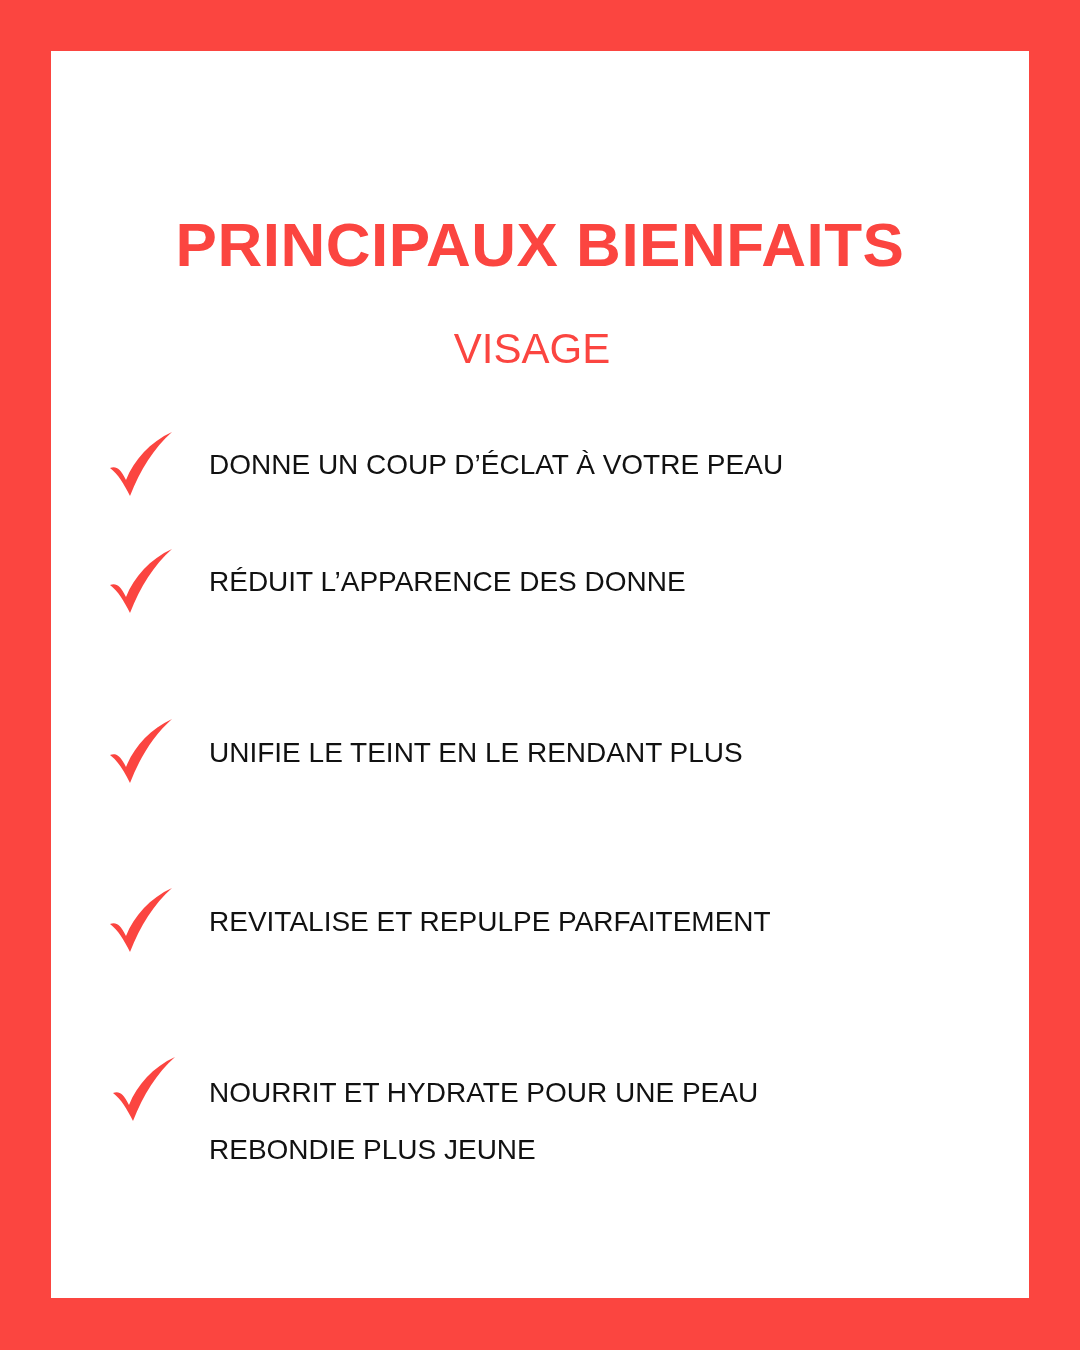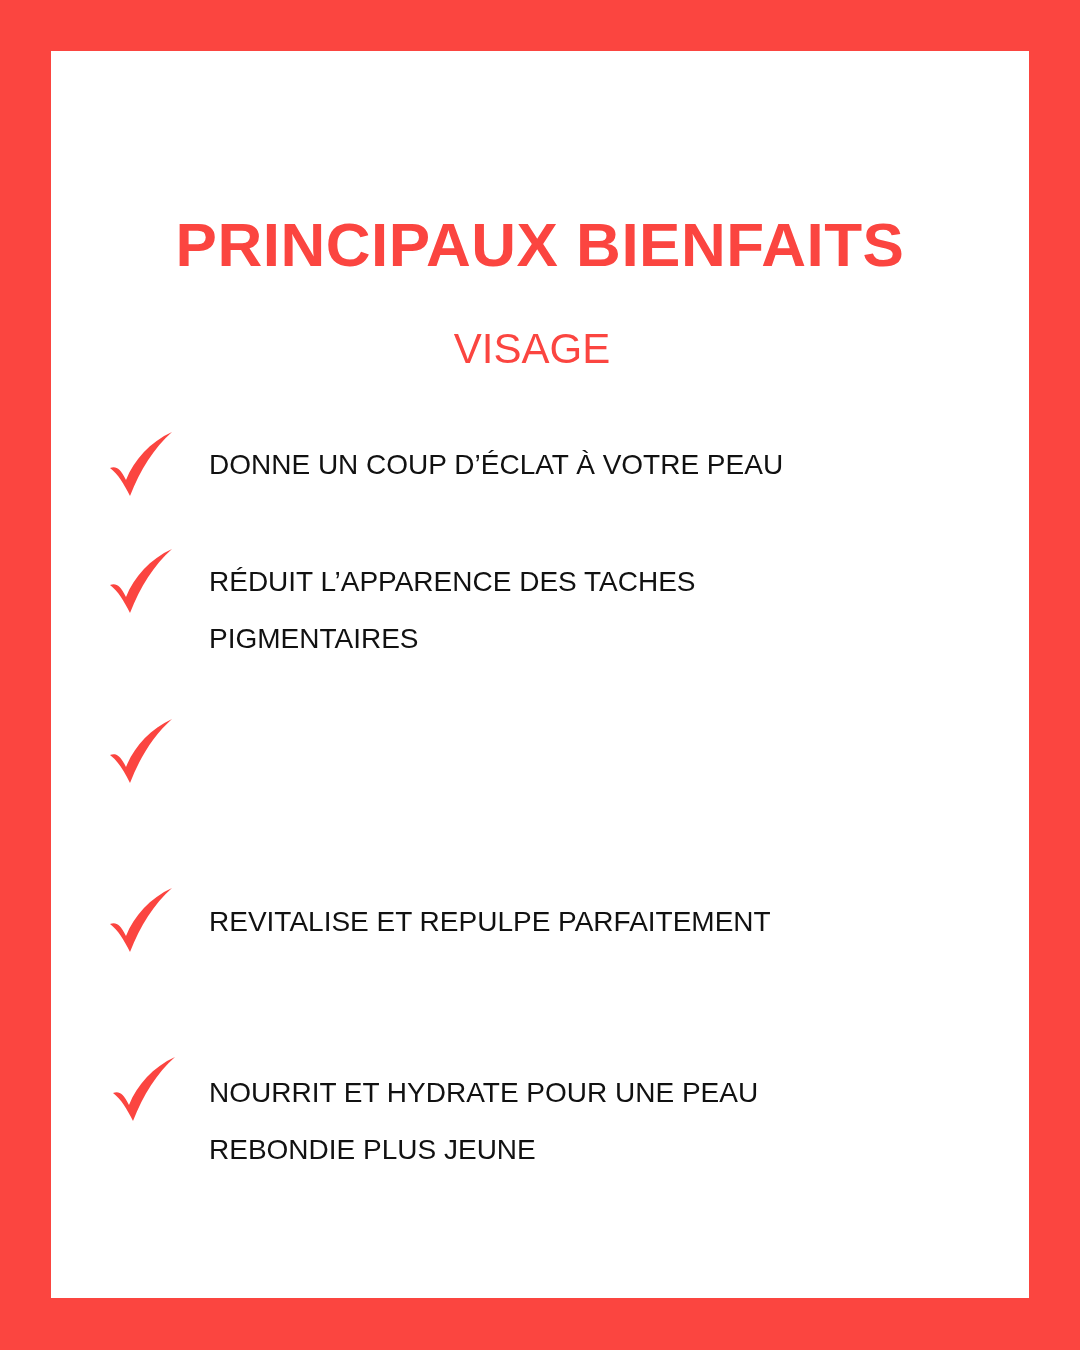--- a/index.html
+++ b/index.html
@@ -52,30 +52,30 @@
   <div class="item-text" style="top:4px">
     <div>DONNE UN COUP D’ÉCLAT À VOTRE PEAU</div>
   </div>
 </div>
 
 <div class="item" style="top:549px">
   <svg class="check" viewBox="0 0 66 66">
     <path d="M2 36 C8 34 12 36 18 48 C26 28 42 10 64 0 C46 16 32 38 22 64 C16 52 10 42 2 36 Z" fill="#FB4540"></path>
   </svg>
   <div class="item-text" style="top:4px">
-    <div>RÉDUIT L’APPARENCE DES TACHES</div>
-    <div>PIGMENTAIRES</div>
+    <div>RÉDUIT L’APPARENCE DES DONNE</div>
   </div>
 </div>
 
 <div class="item" style="top:719px">
   <svg class="check" viewBox="0 0 66 66">
     <path d="M2 36 C8 34 12 36 18 48 C26 28 42 10 64 0 C46 16 32 38 22 64 C16 52 10 42 2 36 Z" fill="#FB4540"></path>
   </svg>
   <div class="item-text" style="top:5px">
+    <div>UNIFIE LE TEINT EN LE RENDANT PLUS</div>
   </div>
 </div>
 
 <div class="item" style="top:888px">
   <svg class="check" viewBox="0 0 66 66">
     <path d="M2 36 C8 34 12 36 18 48 C26 28 42 10 64 0 C46 16 32 38 22 64 C16 52 10 42 2 36 Z" fill="#FB4540"></path>
   </svg>
   <div class="item-text" style="top:5px">
     <div>REVITALISE ET REPULPE PARFAITEMENT</div>
   </div>

